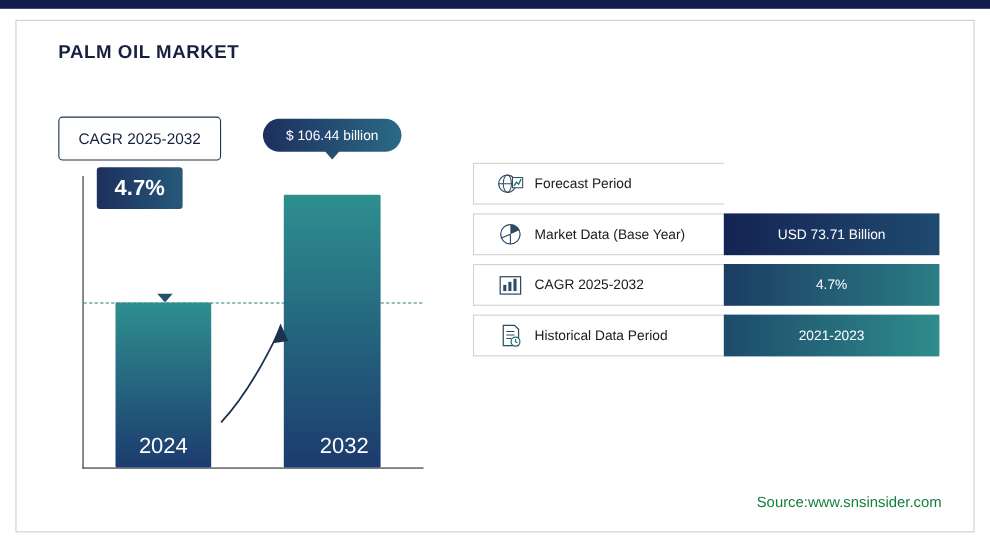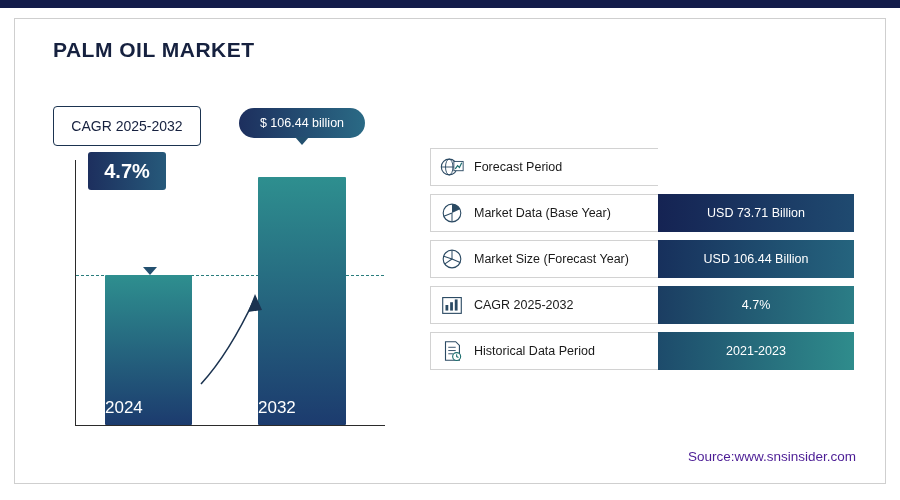--- a/index.html
+++ b/index.html
@@ -30,21 +30,21 @@
   .frame {
     position: absolute;
     left: 14px; top: 18px;
     width: 872px; height: 466px;
     border: 1px solid #cfcfcf;
     box-sizing: border-box;
   }
   .title {
     position: absolute;
     left: 53px; top: 38px;
-    font-size: 21px;
+    font-size: 17px;
     font-weight: bold;
     letter-spacing: 0.5px;
     color: #16213f;
   }
 
   
   .cagr-box {
     position: absolute;
     left: 53px; top: 106px;
     width: 146px; height: 38px;
@@ -108,22 +108,22 @@
   }
   .bar-2032 {
     left: 205px;
     width: 88px;
     height: 248px;
     background: linear-gradient(180deg, #2e8f8f 0%, #1c3b6e 100%);
   }
   .bar-label {
     position: absolute;
     color: #ffffff;
-    font-size: 17px;
-    text-align: left;
+    font-size: 20px;
+    text-align: center;
   }
   .lbl-2024 { left: 52px; width: 87px; bottom: 12px; }
   .lbl-2032 { left: 205px; width: 110px; bottom: 12px; }
 
   .pill {
     position: absolute;
     color: #ffffff;
     font-size: 12.5px;
     border-radius: 16px;
     display: flex;
@@ -171,21 +171,21 @@
     margin-bottom: 8px;
     align-items: stretch;
   }
   .tleft {
     width: 228px;
     border: 1px solid #d2d2d2;
     border-right: none;
     display: flex;
     align-items: center;
     gap: 9px;
-    padding-left: 8px;
+    padding-left: 20px;
     box-sizing: border-box;
     background: #ffffff;
   }
   .tleft-label {
     font-size: 12.5px;
     color: #1a1a1a;
   }
   .tright {
     flex: 1;
     display: flex;
@@ -199,21 +199,21 @@
   .grad-c { background: linear-gradient(90deg, #17305c 0%, #25647e 100%); }
   .grad-d { background: linear-gradient(90deg, #1b3d62 0%, #2b7d86 100%); }
   .grad-e { background: linear-gradient(90deg, #1d4b6b 0%, #2f8c8c 100%); }
 
   .icon { width: 26px; height: 26px; display: block; }
 
   .source {
     position: absolute;
     right: 44px; bottom: 36px;
     font-size: 13.5px;
-    color: #4c1d95;
+    color: #15803d;
   }
 </style>
 </head>
 <body>
 
 <div class="page">
 
   <div class="topbar"></div>
   <div class="frame"></div>
 
@@ -273,35 +273,20 @@
           <line x1="14" y1="14" x2="5.2" y2="17.6" stroke="#2b4a63" stroke-width="1.1"></line>
           <line x1="14" y1="14" x2="14" y2="23.5" stroke="#2b4a63" stroke-width="1.1"></line>
         </svg>
         <span class="tleft-label">Market Data (Base Year)</span>
       </div>
       <div class="tright grad-b">
         <span>USD 73.71 Billion</span>
       </div>
     </div>
 
-    <div class="trow">
-      <div class="tleft">
-        <svg class="icon" viewBox="0 0 28 28">
-          <circle cx="14" cy="14" r="9.5" fill="none" stroke="#2b4a63" stroke-width="1.2"></circle>
-          <line x1="14" y1="14" x2="14" y2="4.5" stroke="#2b4a63" stroke-width="1.1"></line>
-          <line x1="14" y1="14" x2="22.8" y2="17.8" stroke="#2b4a63" stroke-width="1.1"></line>
-          <line x1="14" y1="14" x2="6" y2="19.5" stroke="#2b4a63" stroke-width="1.1"></line>
-          <line x1="14" y1="14" x2="5.2" y2="11" stroke="#2b4a63" stroke-width="1.1"></line>
-        </svg>
-        <span class="tleft-label">Market Size (Forecast Year)</span>
-      </div>
-      <div class="tright grad-c">
-        <span>USD 106.44 Billion</span>
-      </div>
-    </div>
 
     <div class="trow">
       <div class="tleft">
         <svg class="icon" viewBox="0 0 28 28">
           <rect x="4" y="6" width="20" height="17" fill="none" stroke="#2b4a63" stroke-width="1.2"></rect>
           <rect x="7" y="14" width="3" height="6" fill="#2b4a63"></rect>
           <rect x="12" y="11" width="3" height="9" fill="#2b4a63"></rect>
           <rect x="17" y="8" width="3" height="12" fill="#2b4a63"></rect>
         </svg>
         <span class="tleft-label">CAGR 2025-2032</span>

